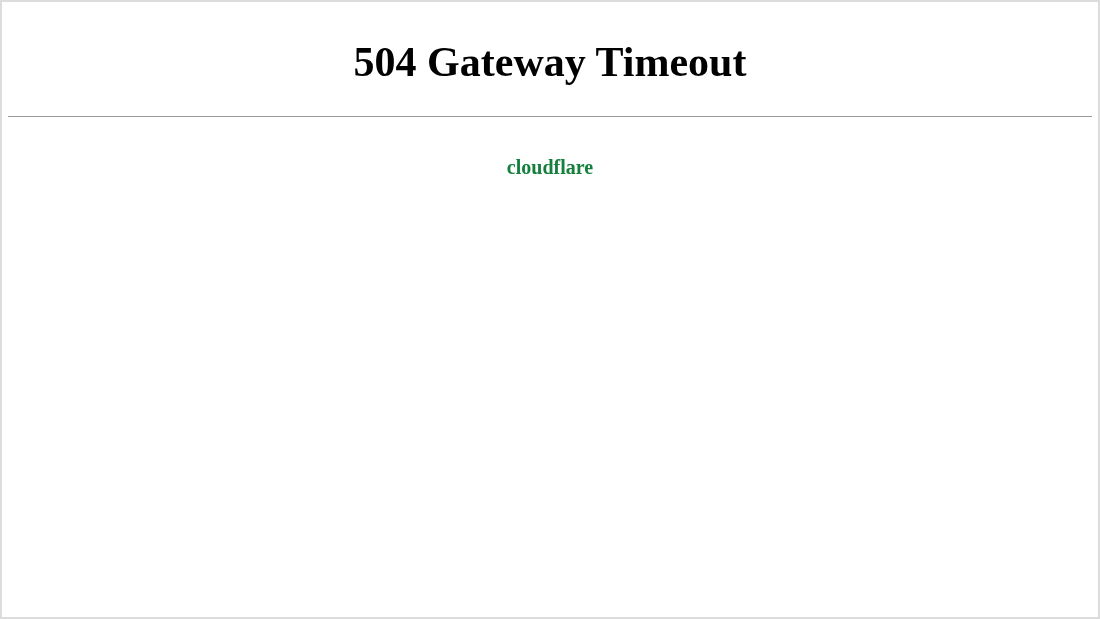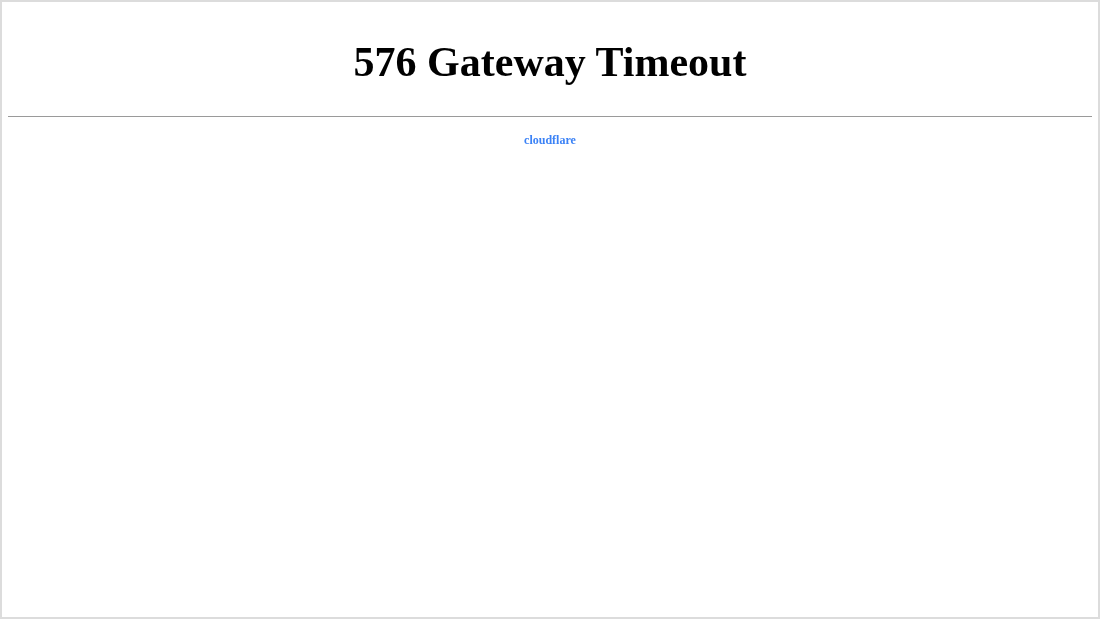--- a/index.html
+++ b/index.html
@@ -28,28 +28,28 @@
       margin-top: 30px;
       margin-bottom: 30px;
       font-family: "Times New Roman", Times, serif;
     }
     hr.divider {
       border: none;
       border-top: 1px solid #9a9a9a;
       margin: 0;
     }
     .provider {
-      font-size: 12px;
+      font-size: 20px;
       font-weight: bold;
       text-align: center;
-      color: #3b82f6;
-      margin-top: 16px;
+      color: #15803d;
+      margin-top: 39px;
       font-family: "Times New Roman", Times, serif;
     }
   </style>
 </head>
 <body>
 
 <div class="inner">
-  <h1 class="error-title">576 Gateway Timeout</h1>
+  <h1 class="error-title">504 Gateway Timeout</h1>
   <hr class="divider">
   <div class="provider">cloudflare</div>
 </div>
 
 </body></html>

